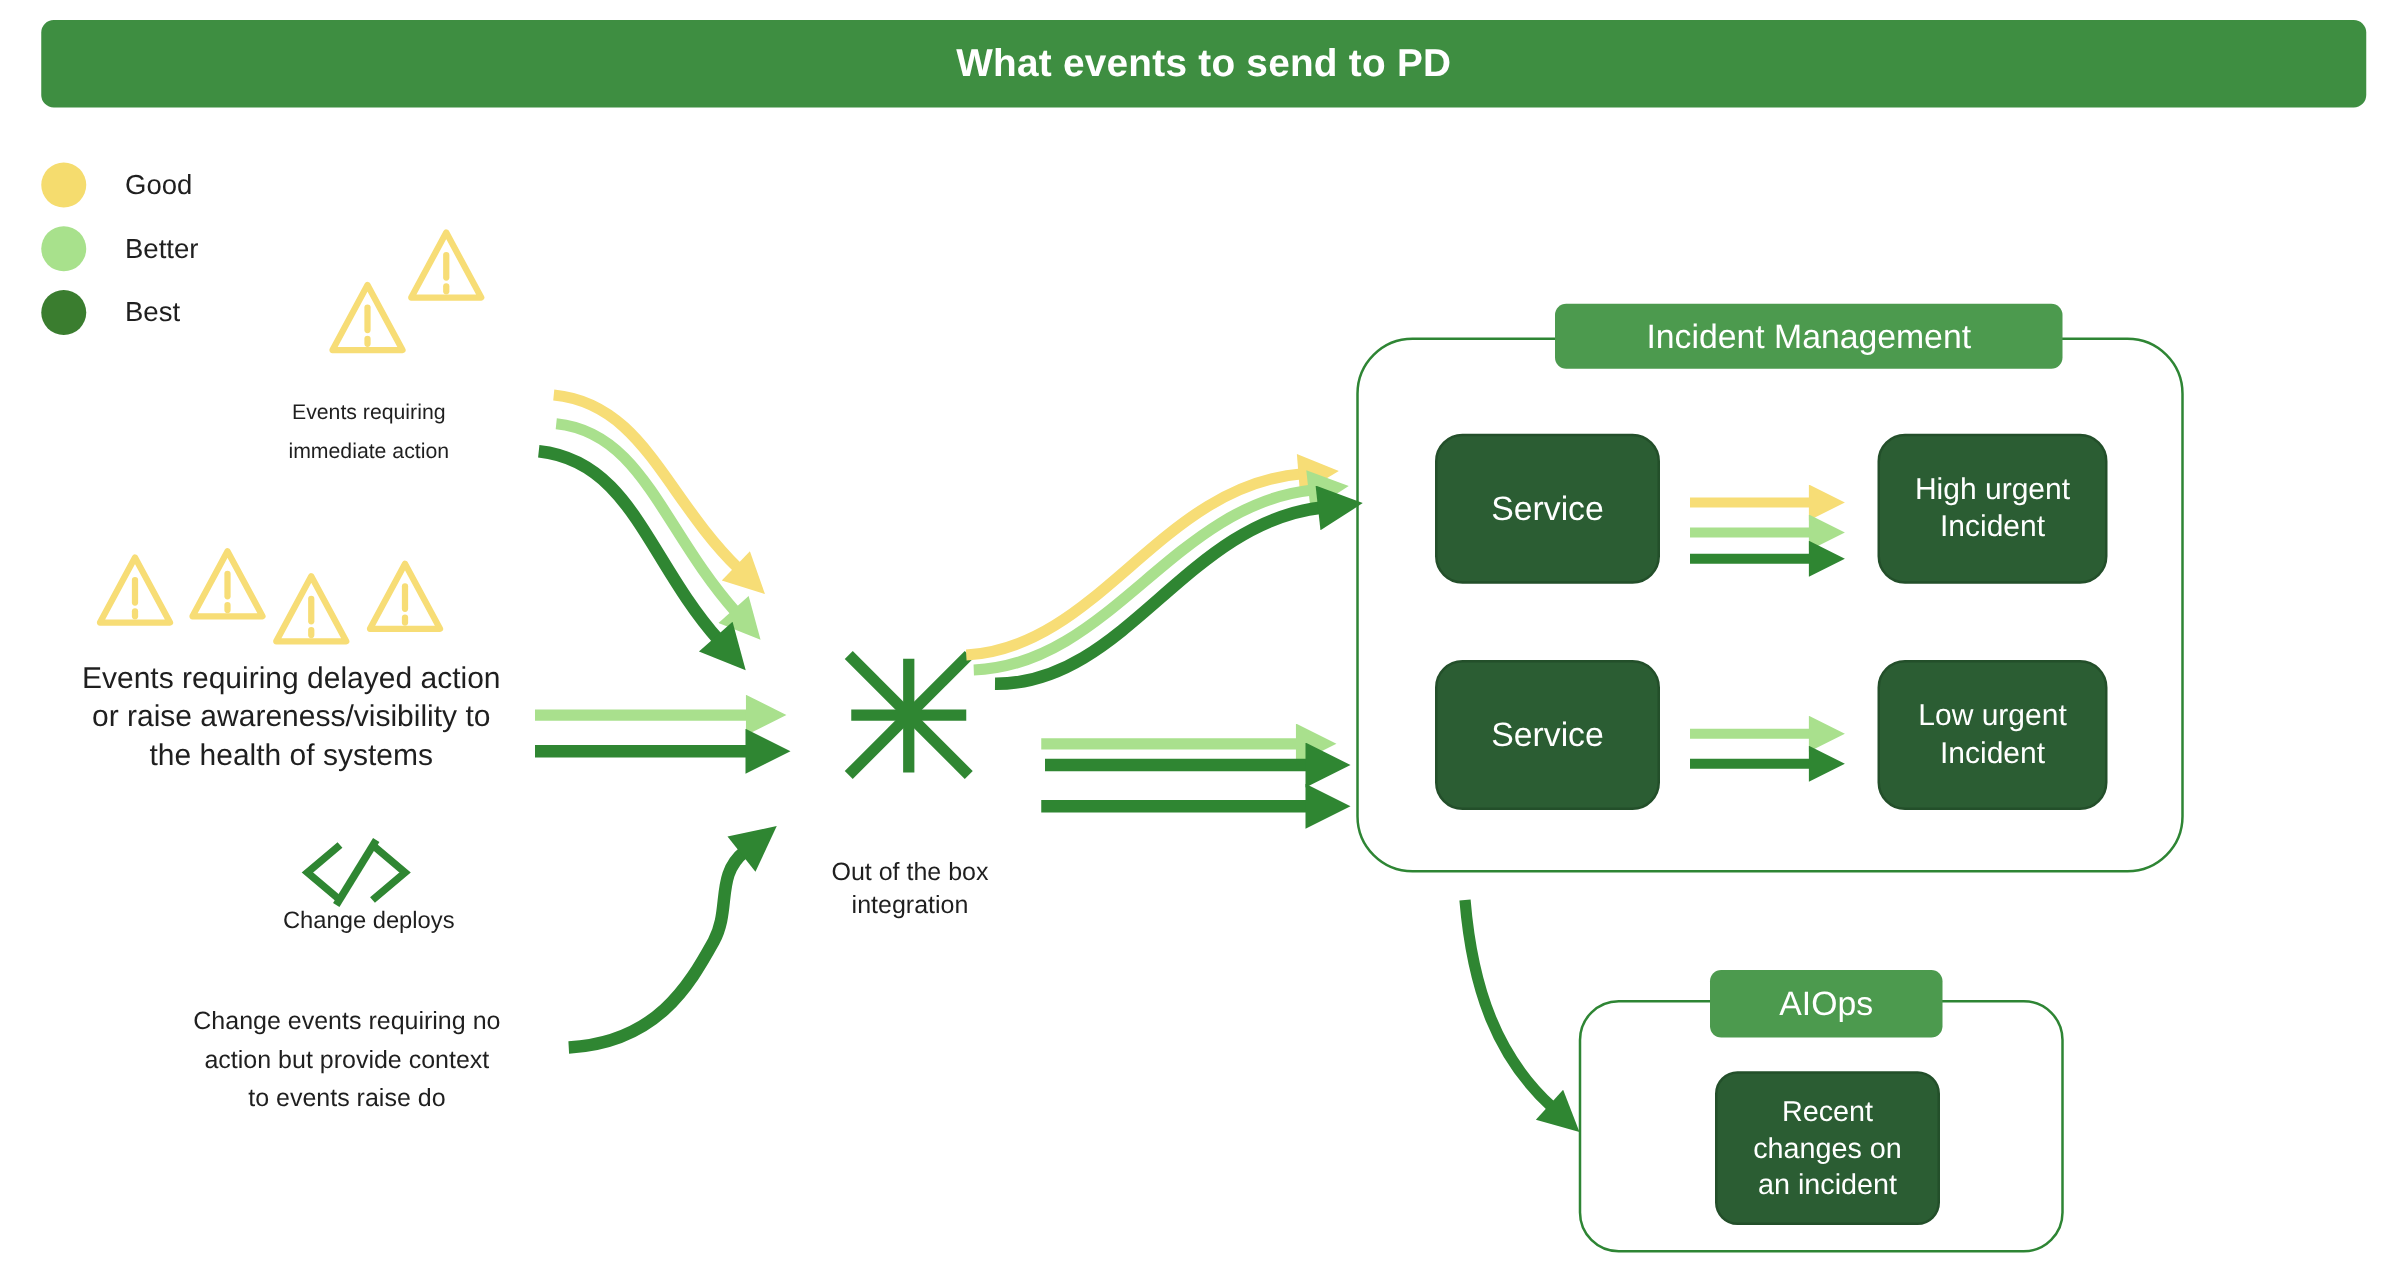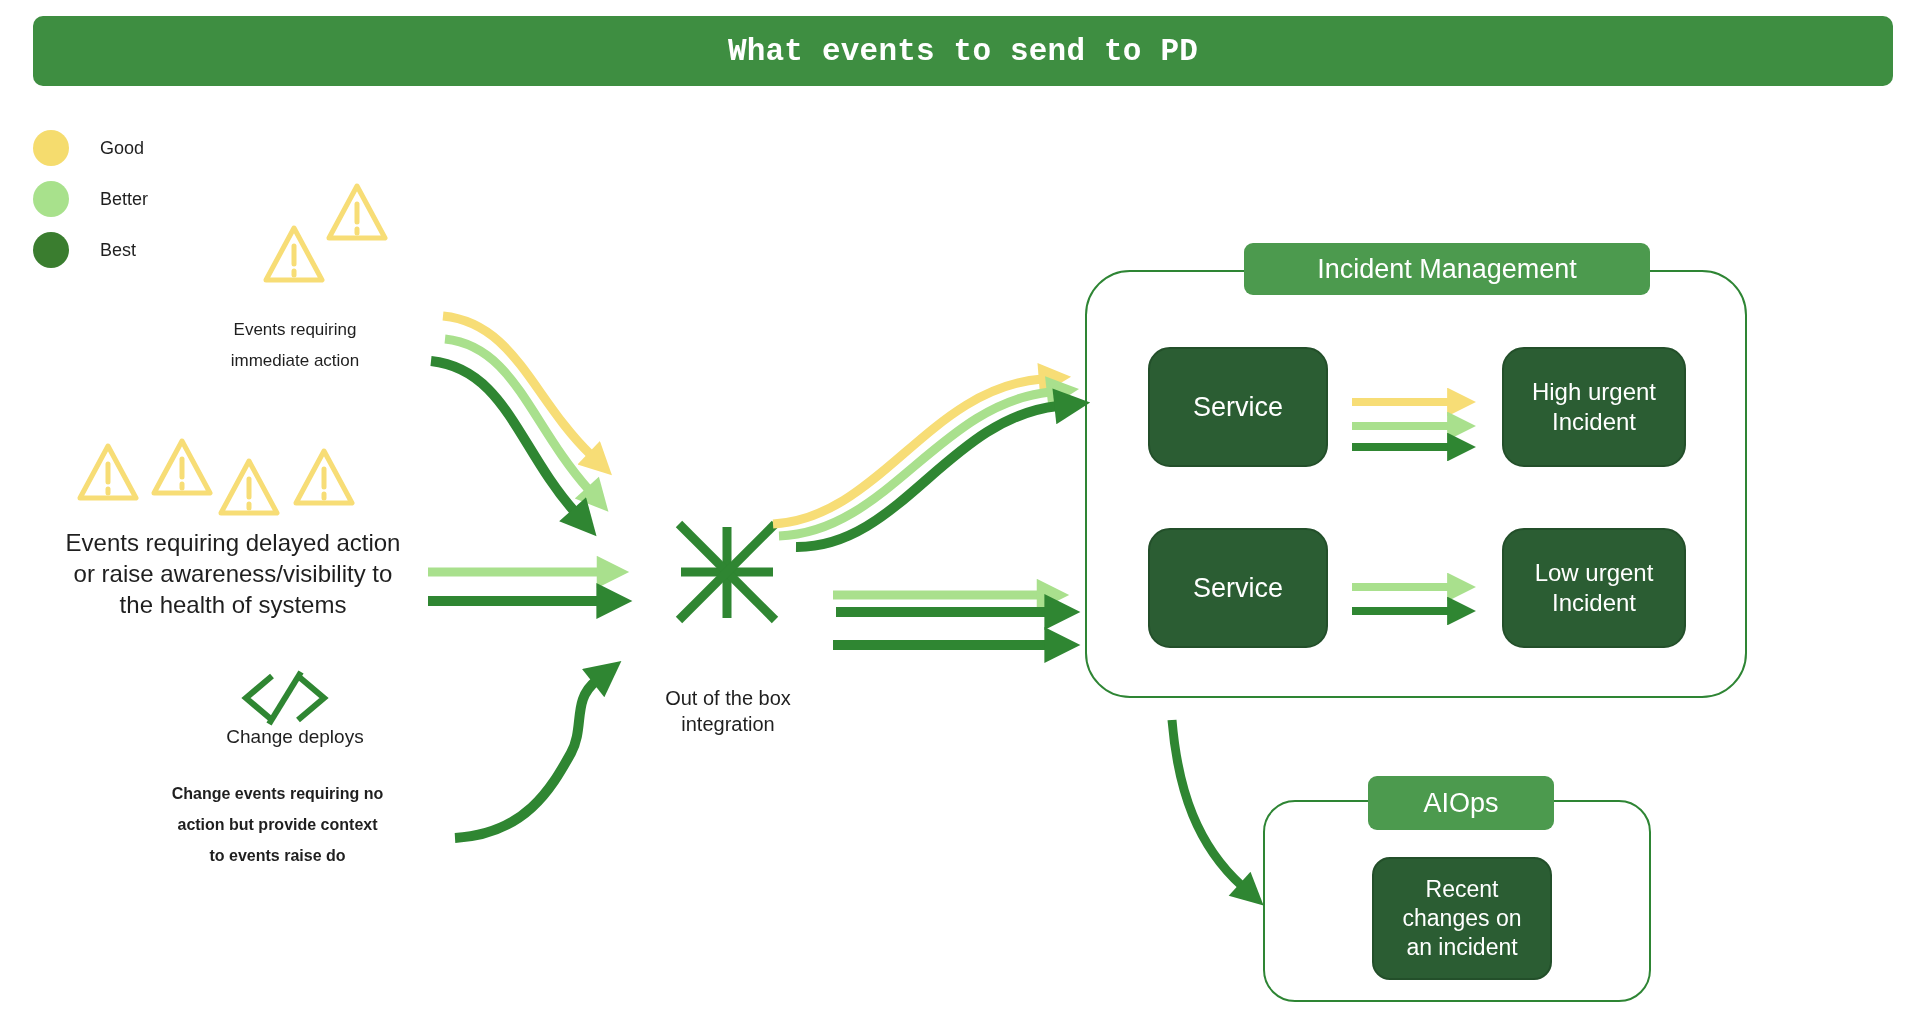--- a/index.html
+++ b/index.html
@@ -4,37 +4,37 @@
 <style>
   html,body{margin:0;padding:0;background:#ffffff;}
   .canvas{
     position:relative;width:1920px;height:1024px;overflow:hidden;
     font-family:"Liberation Sans","DejaVu Sans",sans-serif;background:#ffffff;
   }
   .abs{position:absolute;}
   
   .banner{
     left:33px;top:16px;width:1860px;height:70px;background:#3E8E41;border-radius:10px;
-    display:flex;align-items:center;justify-content:center;font-family:Liberation Mono, monospace;
+    display:flex;align-items:center;justify-content:center;
   }
   .banner-title{color:#ffffff;font-size:31px;font-weight:700;letter-spacing:.2px;}
   
   .legend{left:33px;top:130px;display:flex;flex-direction:column;gap:15px;}
   .legend-row{display:flex;align-items:center;height:36px;}
   .dot{width:36px;height:36px;border-radius:50%;flex:0 0 auto;}
   .dot-good{background:#F5DC6E;}
   .dot-better{background:#A8E18C;}
   .dot-best{background:#3A7D2F;}
-  .legend-label{margin-left:31px;font-size:18px;color:#1F1F1F;}
+  .legend-label{margin-left:31px;font-size:22px;color:#1F1F1F;}
   
   .txt{color:#1F1F1F;text-align:center;}
   .txt-immediate{left:150px;top:314px;width:290px;font-size:17px;line-height:31px;}
   .txt-delayed{left:28px;top:527px;width:410px;font-size:24px;line-height:31px;}
   .txt-change-deploys{left:195px;top:726px;width:200px;font-size:19px;}
-  .txt-change-events{left:110px;top:778px;width:335px;font-size:16px;line-height:31px;font-weight:bold;}
+  .txt-change-events{left:110px;top:802px;width:335px;font-size:20px;line-height:31px;}
   .txt-integration{left:628px;top:644px;width:200px;font-size:20px;line-height:26px;margin-top:41px;}
   
   .im-container{left:1085px;top:270px;width:658px;height:424px;border:2px solid #2E8534;border-radius:45px;background:transparent;}
   .aiops-container{left:1263px;top:800px;width:384px;height:198px;border:2px solid #2E8534;border-radius:32px;background:transparent;}
   .section-label{
     background:#4C9A4E;border-radius:9px;display:flex;align-items:center;justify-content:center;
     color:#ffffff;font-size:27px;
   }
   .im-label{left:1244px;top:243px;width:406px;height:52px;}
   .aiops-label{left:1368px;top:776px;width:186px;height:54px;}

